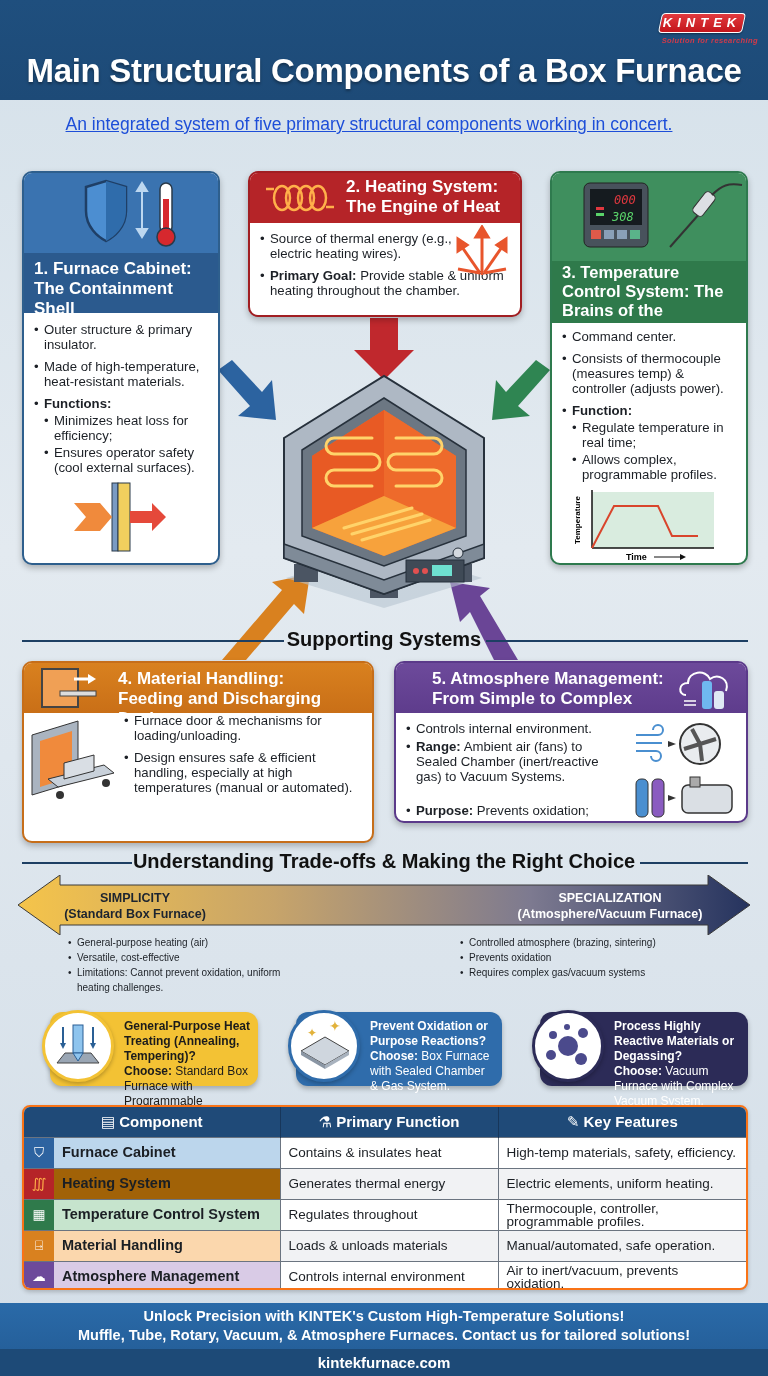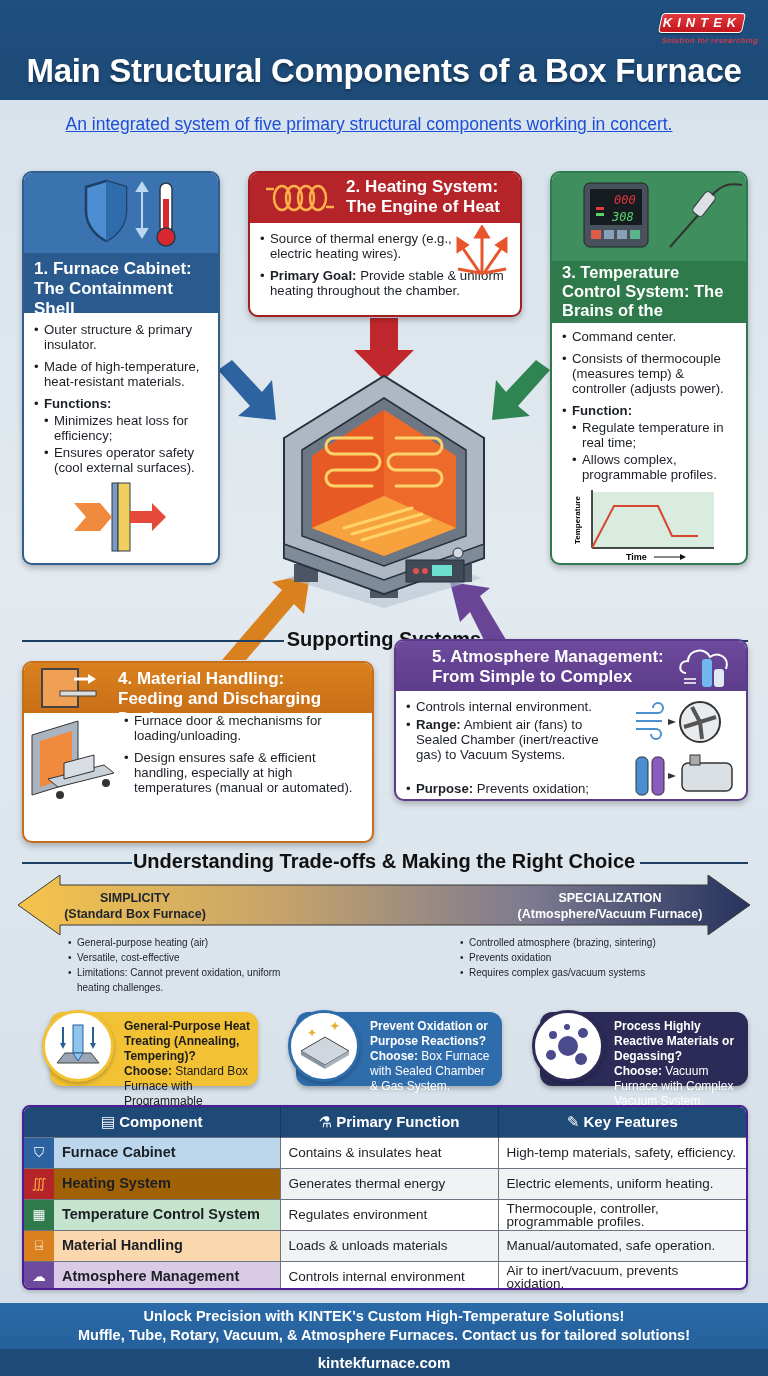--- a/index.html
+++ b/index.html
@@ -49,21 +49,21 @@
   .c3 .card-body { padding:6px 10px 0 10px; }
 
   
   .sec-title { font-weight:700; font-size:20px; color:#111; }
   .hline { height:2px; background:#1d3f63; }
 
   .c4 { left:22px; top:661px; width:352px; height:182px; border-color:#c66e1a; }
   .c4 .card-head { background:linear-gradient(180deg,#d9811f,#c96f17); height:50px; padding:6px 0 0 94px; font-size:17px; }
   .c4 .card-body { padding:0 10px 0 100px; }
 
-  .c5 { left:394px; top:639px; width:354px; height:162px; border-color:#5b3a8a; }
+  .c5 { left:394px; top:661px; width:354px; height:162px; border-color:#5b3a8a; }
   .c5 .card-head { background:linear-gradient(180deg,#6d4a9b,#5e3c8c); height:50px; padding:6px 0 0 36px; font-size:17px; }
   .c5 .card-body { padding:8px 10px 0 10px; width:240px; }
 
   
   .tradebar { left:18px; top:875px; width:732px; height:60px; }
   .trade-lbl { font-weight:700; font-size:12.5px; color:#1c2430; text-align:center; line-height:16px; }
   .trade-list { font-size:10px; line-height:15px; color:#1c2026; }
   .trade-list li { list-style:none; position:relative; padding-left:9px; }
   .trade-list li::before { content:"•"; position:absolute; left:0; }
 
@@ -73,21 +73,21 @@
   .pill-ic { position:absolute; left:-8px; top:-2px; width:72px; height:72px; border-radius:50%; background:#fff; border:3px solid; box-shadow:0 2px 4px rgba(0,0,0,.25); }
   .p1 { left:50px; top:1012px; width:208px; background:#f3c234; color:#1b1b1b; }
   .p1 .pill-ic { border-color:#f3c234; }
   .p2 { left:296px; top:1012px; width:206px; background:#2f6cab; color:#fff; }
   .p2 .pill-ic { border-color:#2f6cab; }
   .p3 { left:540px; top:1012px; width:208px; background:#2c2b57; color:#fff; }
   .p3 .pill-ic { border-color:#2c2b57; }
   .pill-txt { position:absolute; left:74px; top:7px; right:6px; }
 
   
-  .tbl { left:22px; top:1105px; width:726px; height:185px; border-radius:8px; overflow:hidden; border:2px solid #4c1d95; background:#fff; box-shadow:0 2px 4px rgba(0,0,0,.2); }
+  .tbl { left:22px; top:1105px; width:726px; height:185px; border-radius:8px; overflow:hidden; border:2px solid #f97316; background:#fff; box-shadow:0 2px 4px rgba(0,0,0,.2); }
   table { border-collapse:collapse; width:100%; height:100%; font-size:13.5px; }
   th { background:#1f4a78; color:#fff; font-weight:700; font-size:15px; height:30px; border-right:1px solid #17365a; }
   td { border-top:1px solid #6b7480; border-right:1px solid #6b7480; padding:0 8px; height:31px; line-height:13px; }
   td.ic { width:30px; padding:0; text-align:center; color:#fff; border-right:none; }
   td.comp { font-weight:700; font-size:14.5px; width:226px; }
   td.fn { width:218px; }
   tr:nth-child(even) td.fn, tr:nth-child(even) td.kf { background:#f1f2f4; }
 
   
   .foot1 { left:0; top:1303px; width:768px; height:46px; background:linear-gradient(180deg,#2a6aa8,#25609b); color:#fff; text-align:center; font-weight:700; font-size:14.5px; line-height:19px; padding-top:4px; }
@@ -422,21 +422,21 @@
       </tr>
       <tr>
         <td class="ic" style="background:#b52428;color:#ffb04a">∭</td>
         <td class="comp" style="background:#a16207">Heating System</td>
         <td class="fn">Generates thermal energy</td>
         <td class="kf" style="border-right:none">Electric elements, uniform heating.</td>
       </tr>
       <tr>
         <td class="ic" style="background:#2f7a4b">▦</td>
         <td class="comp" style="background:#c6e4cd">Temperature Control System</td>
-        <td class="fn">Regulates environment</td>
+        <td class="fn">Regulates throughout</td>
         <td class="kf" style="border-right:none">Thermocouple, controller, programmable profiles.</td>
       </tr>
       <tr>
         <td class="ic" style="background:#d9811f">⍈</td>
         <td class="comp" style="background:#fbd7ad">Material Handling</td>
         <td class="fn">Loads &amp; unloads materials</td>
         <td class="kf" style="border-right:none">Manual/automated, safe operation.</td>
       </tr>
       <tr>
         <td class="ic" style="background:#6d4a9b">☁</td>

